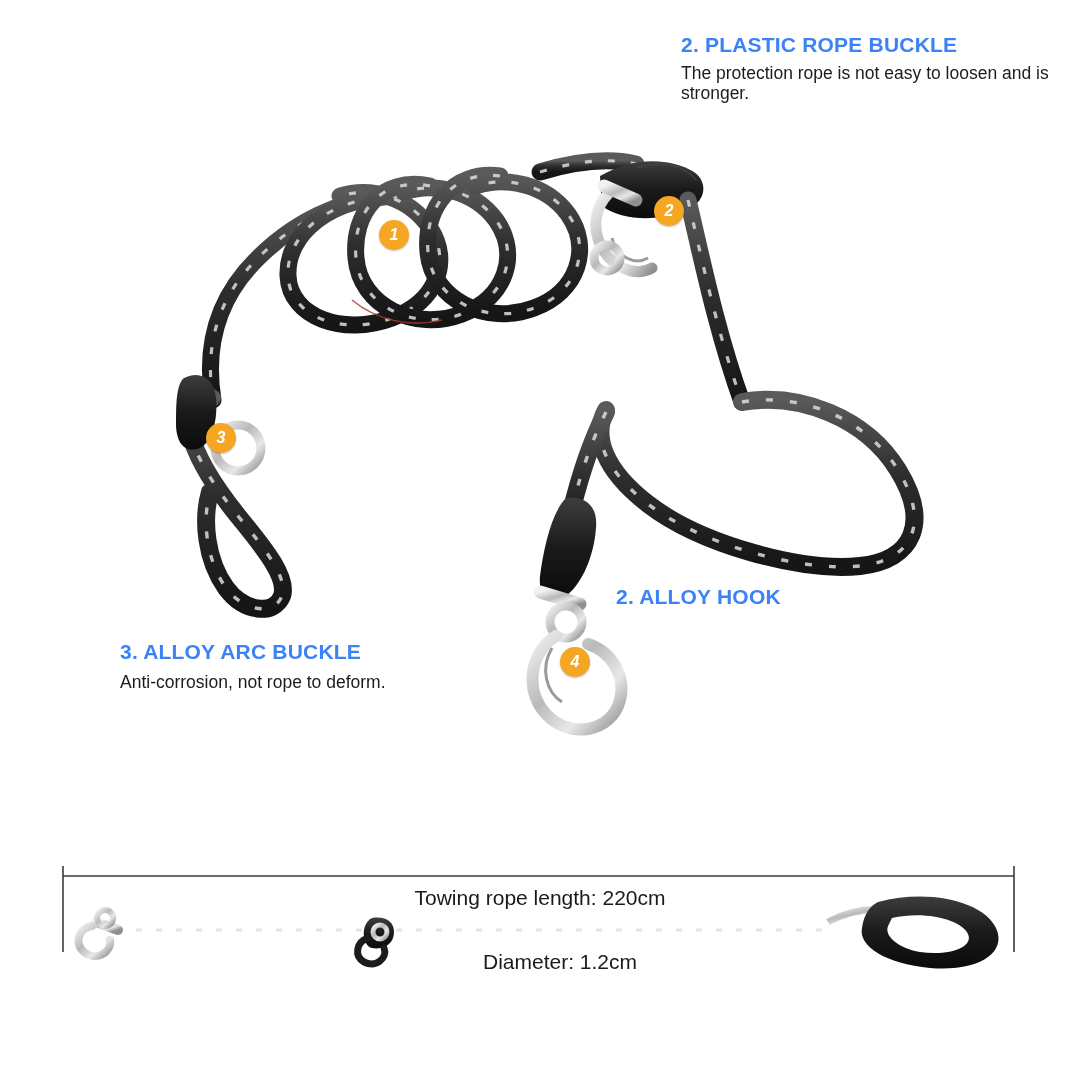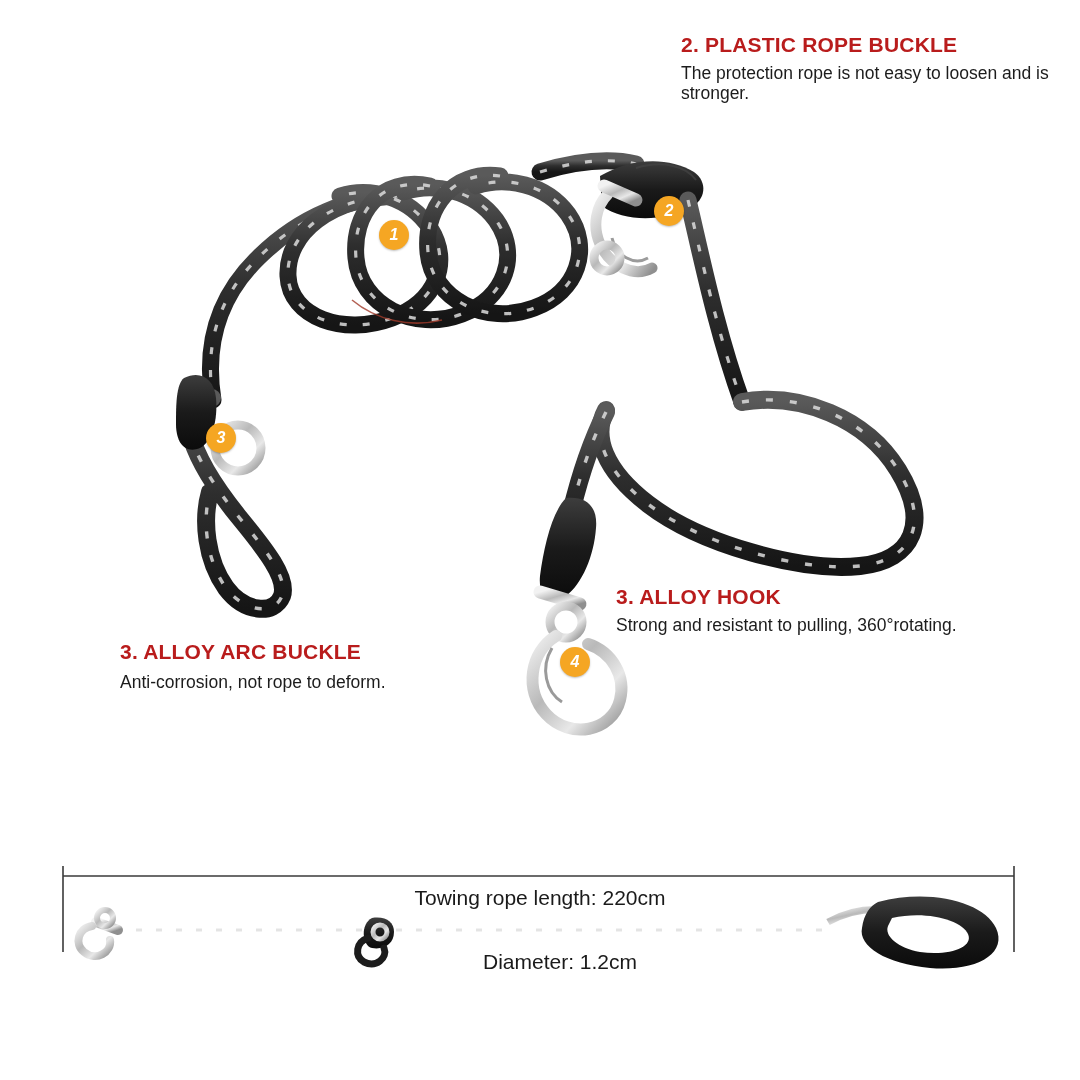--- a/index.html
+++ b/index.html
@@ -19,21 +19,21 @@
     position: absolute;
     inset: 0;
   }
 
   
   .callout { position: absolute; }
   .callout .c-title {
     font-size: 21px;
     font-weight: bold;
     letter-spacing: 0.2px;
-    color: #b91c1c;
+    color: #3b82f6;
     margin: 0 0 6px 0;
     white-space: nowrap;
   }
   .callout .c-desc {
     font-size: 17.5px;
     font-weight: normal;
     color: #1c1c1c;
     margin: 0;
     line-height: 1.25;
   }
@@ -212,22 +212,21 @@
     <p class="c-title">2. PLASTIC ROPE BUCKLE</p>
     <p class="c-desc">The protection rope is not easy to loosen and is stronger.</p>
   </div>
 
   <div class="callout" id="callout-3">
     <p class="c-title">3. ALLOY ARC BUCKLE</p>
     <p class="c-desc">Anti-corrosion, not rope to deform.</p>
   </div>
 
   <div class="callout" id="callout-4">
-    <p class="c-title">3. ALLOY HOOK</p>
-    <p class="c-desc">Strong and resistant to pulling, 360°rotating.</p>
+    <p class="c-title">2. ALLOY HOOK</p>
   </div>
 
   <div class="badge" id="badge-1">1</div>
   <div class="badge" id="badge-2">2</div>
   <div class="badge" id="badge-3">3</div>
   <div class="badge" id="badge-4">4</div>
 
   <div id="spec-length">Towing rope length: 220cm</div>
   <div id="spec-diameter">Diameter: 1.2cm</div>
 

